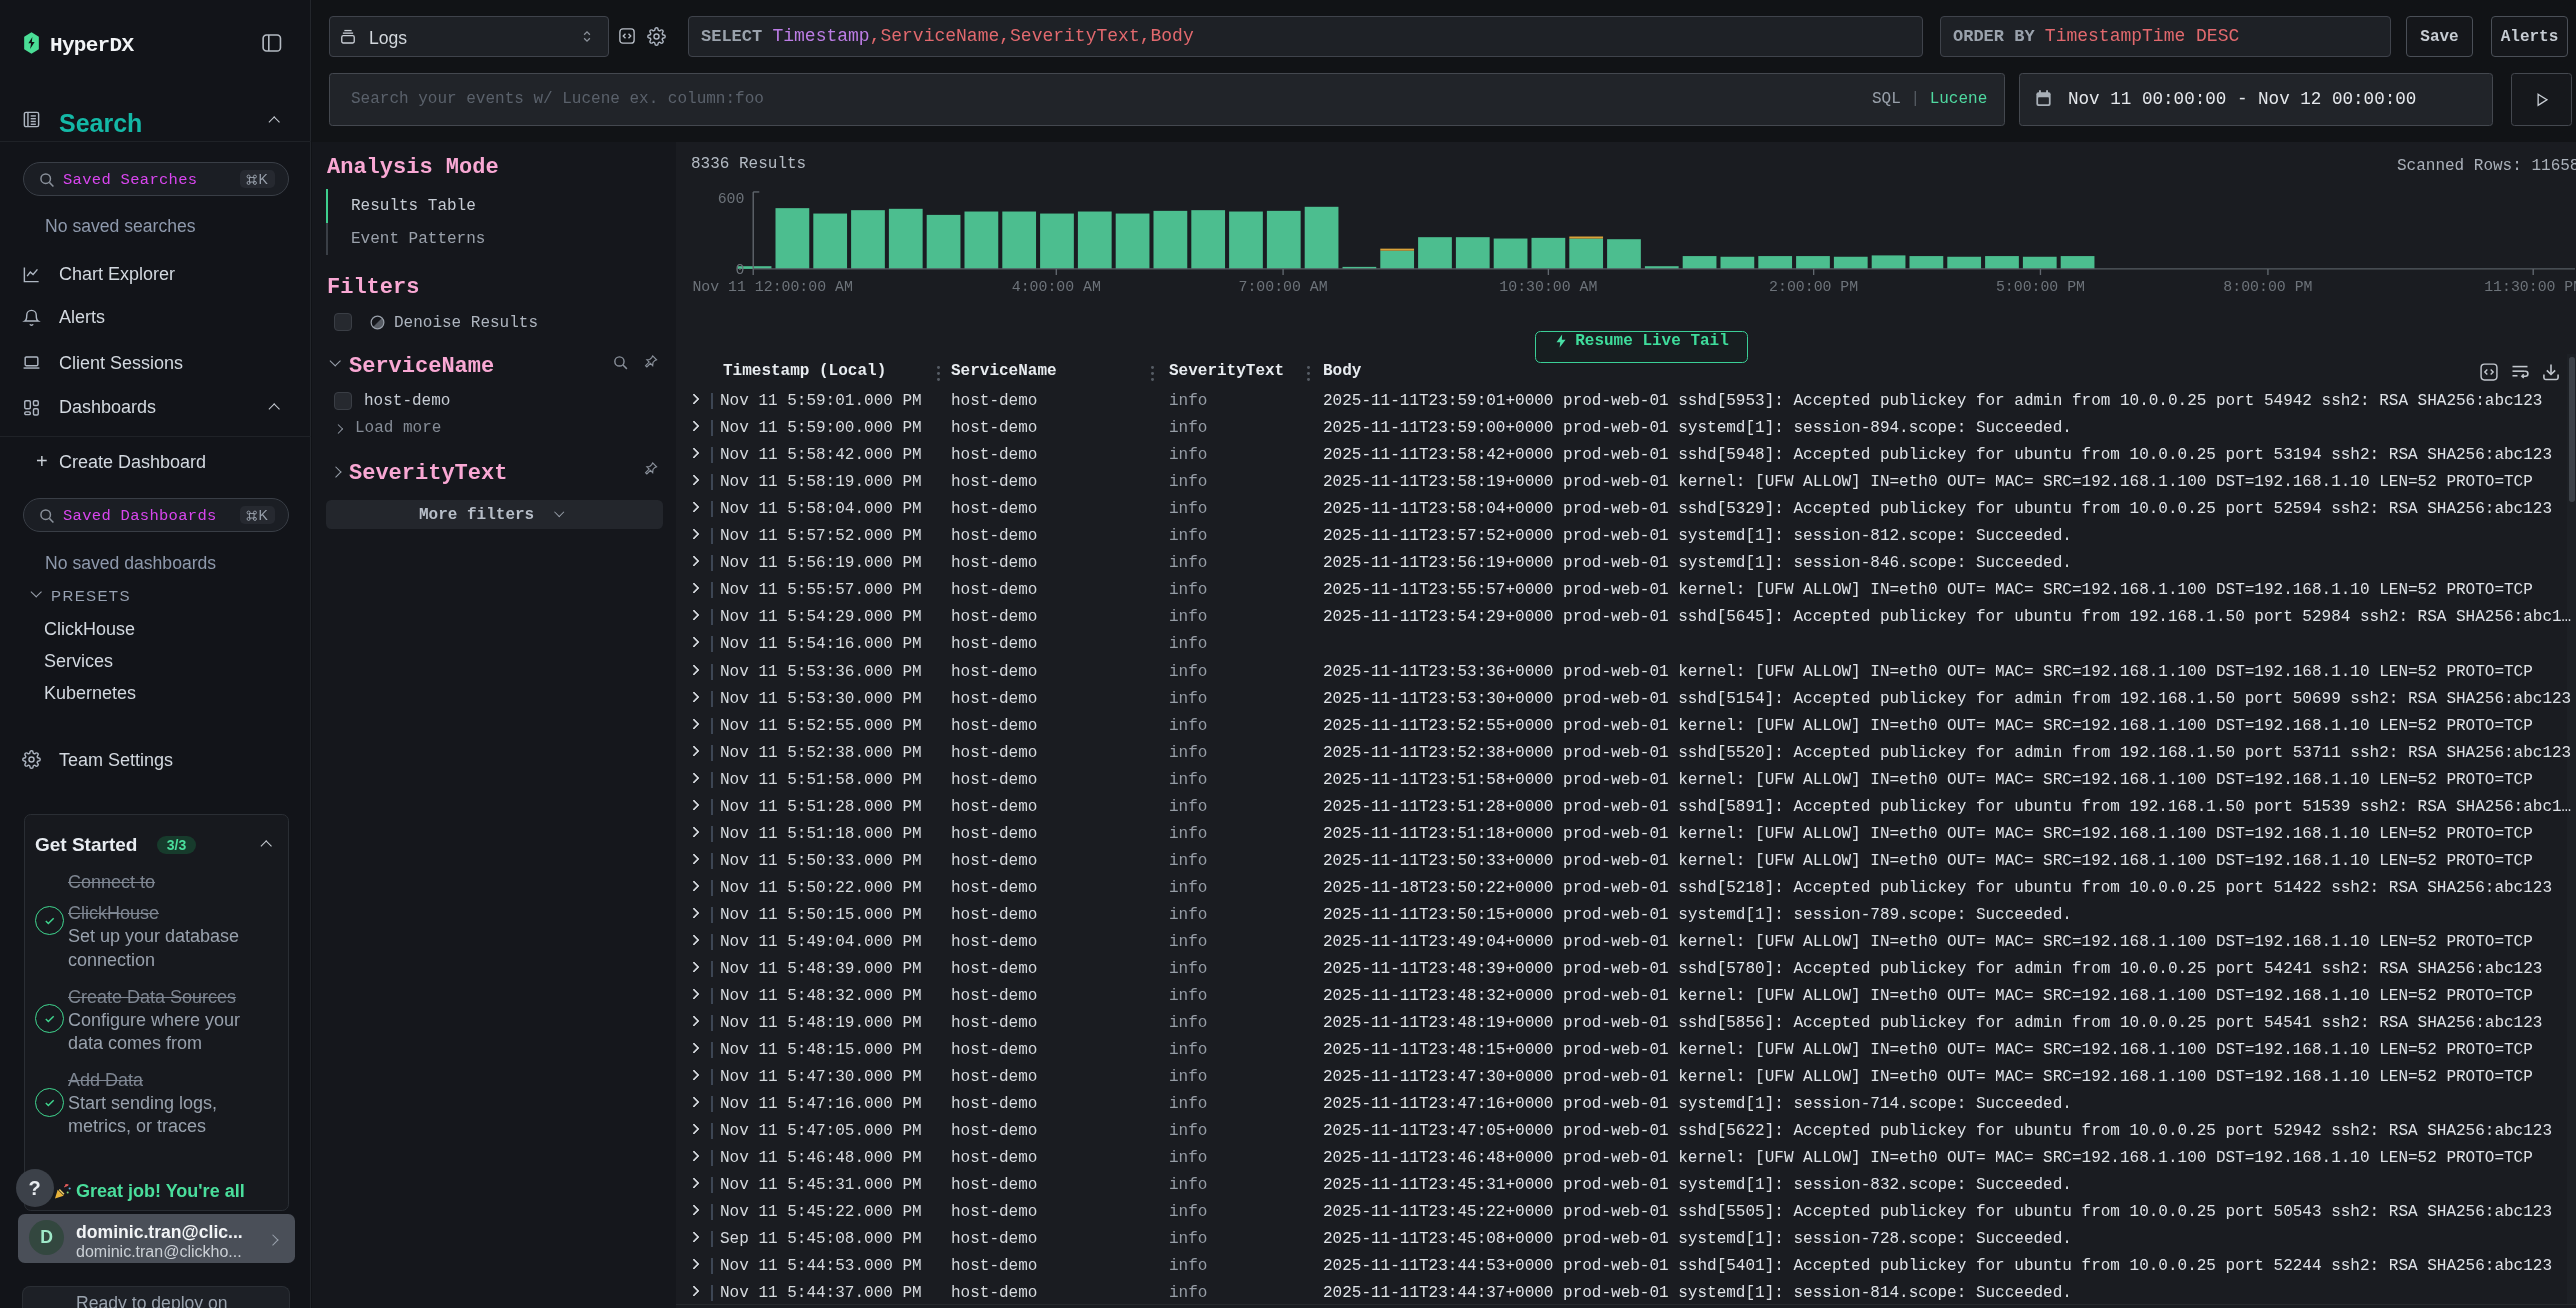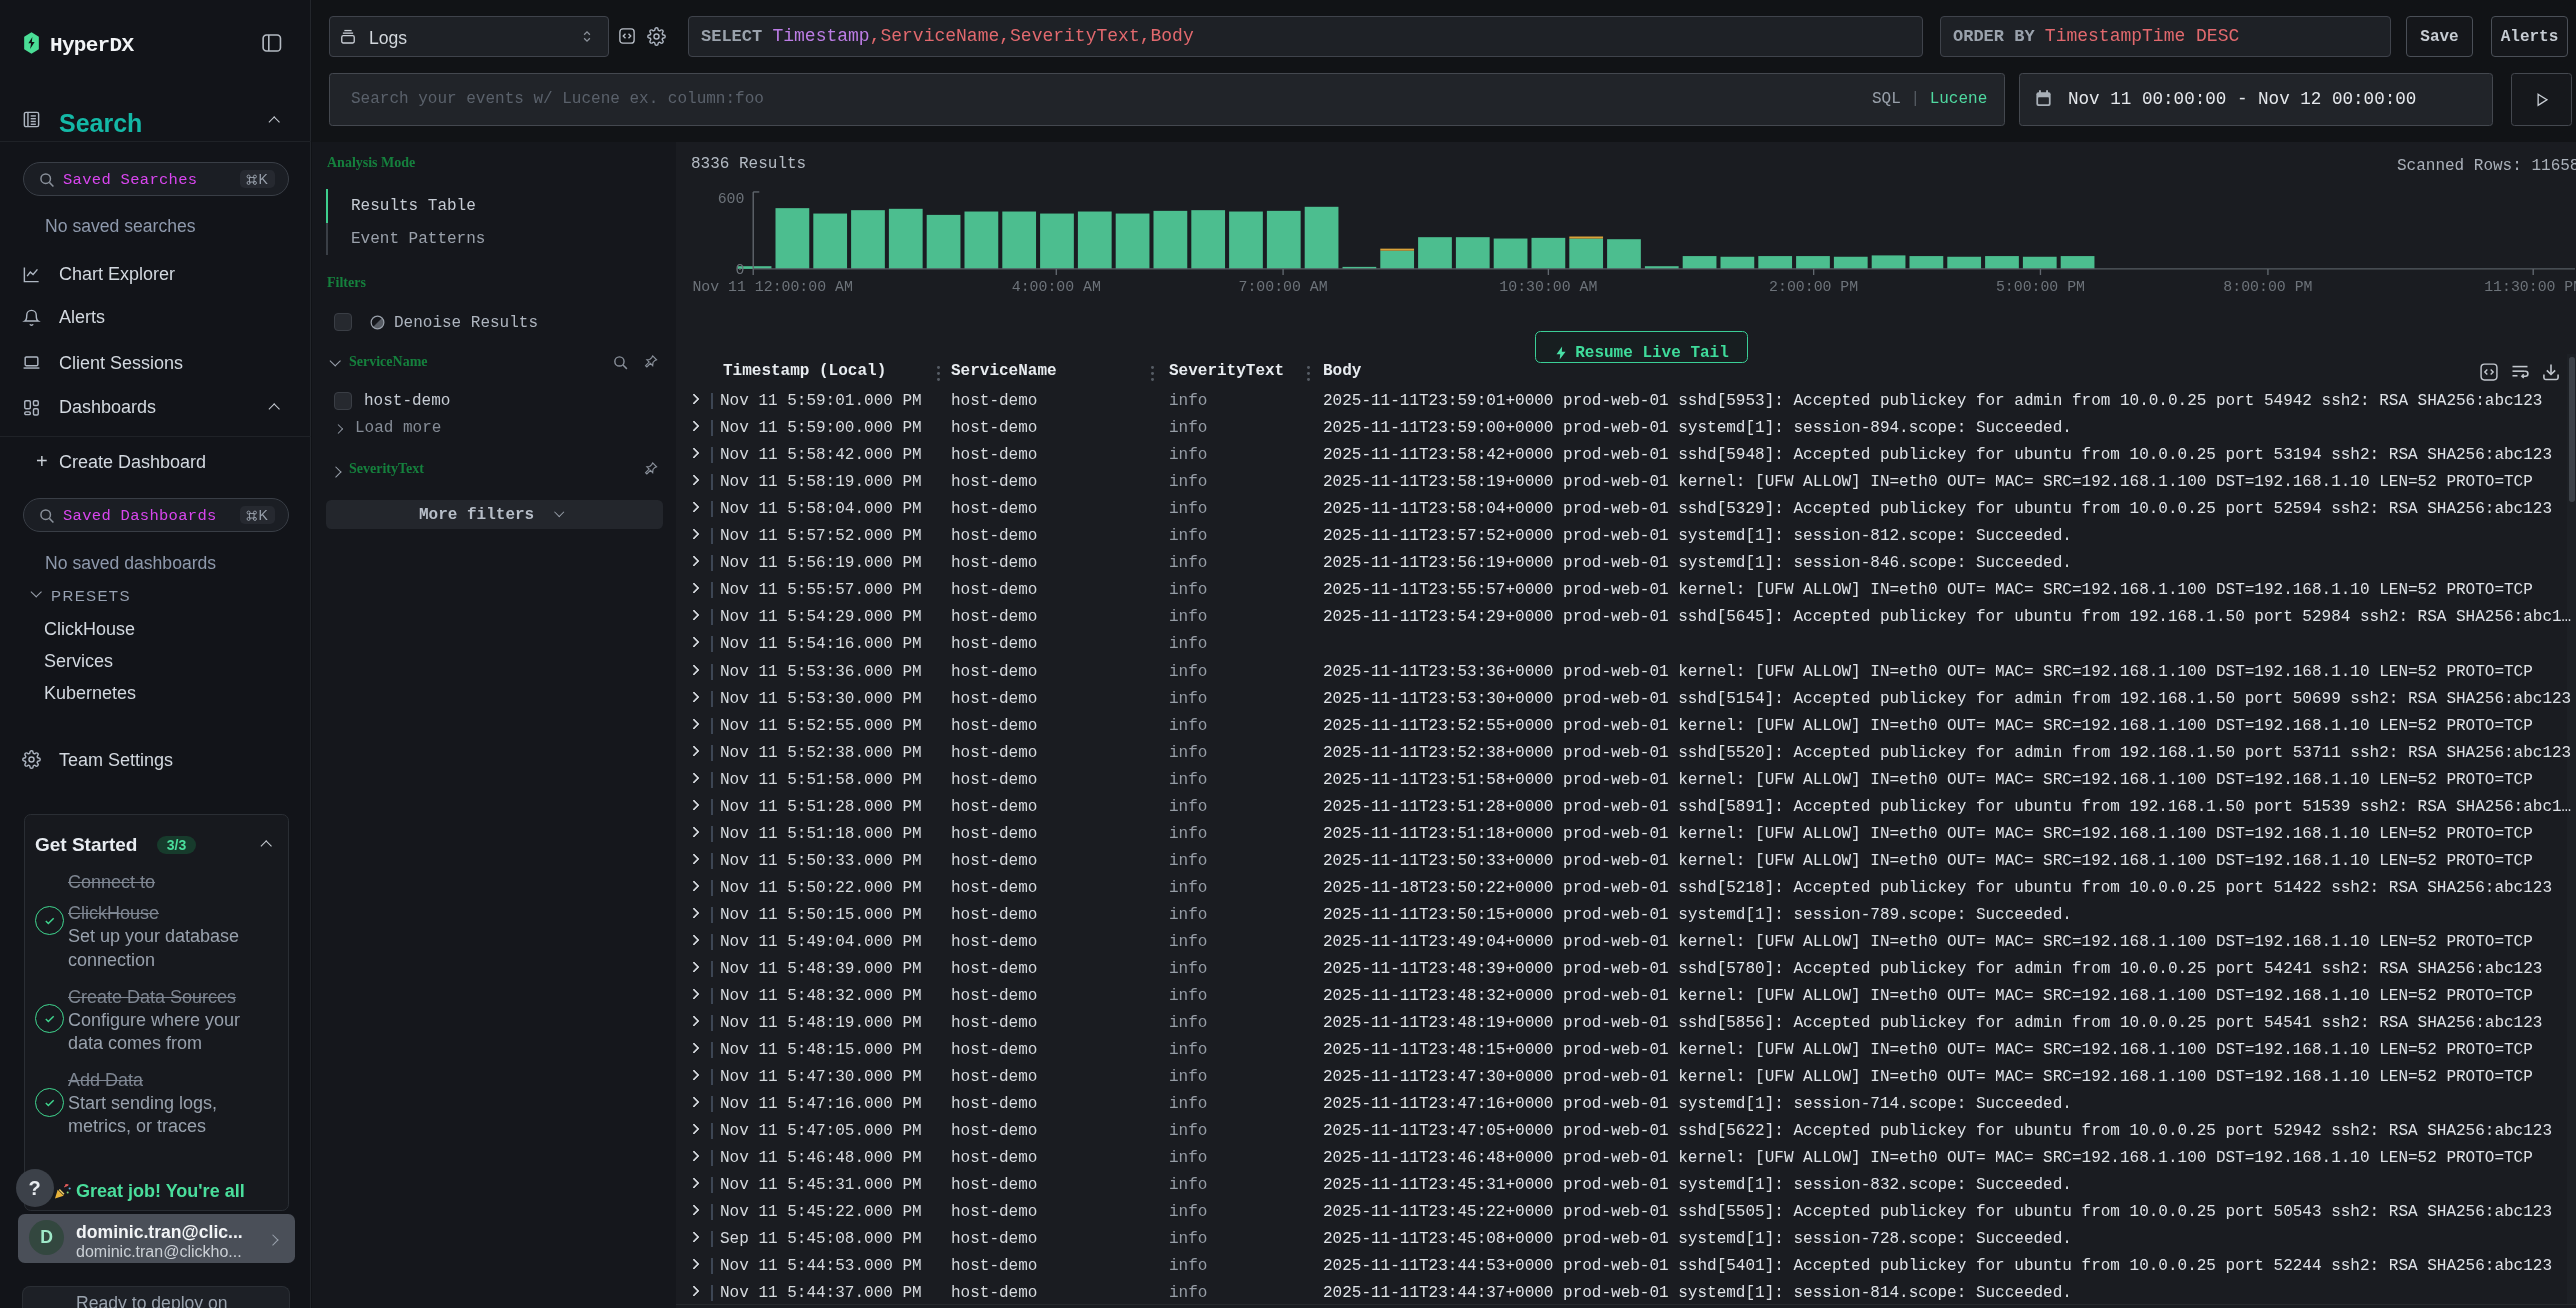--- a/index.html
+++ b/index.html
@@ -26,21 +26,21 @@
 .chevrt:before{content:"";position:absolute;left:0px;top:2.7px;width:6.8px;height:6.8px;border-top:1.6px solid #9aa2ad;border-right:1.6px solid #9aa2ad;transform:rotate(45deg)}
 .hr{position:absolute;left:0;width:311px;height:0;border-top:1.4px solid #1f2227}
 
 .box1{position:absolute;top:16px;height:41px;background:#1e2126;border:1px solid #3f434b;border-radius:4px}
 .btn1{position:absolute;top:16px;height:41px;background:#15171b;border:1.4px solid #4a4f57;border-radius:4px;color:#c6ccd3;font-family:"Liberation Mono",monospace;font-weight:bold;font-size:16px;display:flex;align-items:center;justify-content:center}
 .box2{position:absolute;top:73px;height:53px;background:#212429;border:1px solid #44484f;border-radius:3.4px}
 .sqlkw{font-weight:bold;color:#9aa2ac}
 .sqlpur{color:#bd7de6}
 .sqlsal{color:#e2696e}
 
-.fhead{font-family:Liberation Serif, serif;font-weight:bold;font-size:14px;color:#15803d}
+.fhead{font-family:Liberation Mono, monospace;font-weight:bold;font-size:22px;color:#f9a8d4}
 .fitem{font-family:"Liberation Mono",monospace;font-size:16px;color:#c6ccd4}
 .fmut{font-family:"Liberation Mono",monospace;font-size:16px;color:#9aa1ab}
 .cbx{position:absolute;width:18px;height:18px;border-radius:4px;background:#26292f;border:1px solid #3a3e45}
 
 .axt{font-family:"Liberation Mono",monospace;font-size:22px;fill:#6d737a}
 
 .thead{position:absolute;top:362px;height:26px;font-family:"Liberation Mono",monospace;font-weight:bold;font-size:16px;color:#e8ecf0}
 .tdots{position:absolute;top:366px;width:2.7px;height:17.6px}
 .tdots i{display:block;width:2.7px;height:2.7px;border-radius:1.4px;background:#565c64;margin-bottom:3.4px}
 .trow{position:absolute;left:0;width:1899px;height:27px;line-height:27px;font-family:"Liberation Mono",monospace;font-size:16px}
@@ -321,21 +321,21 @@
 <text x="100" y="195" class="axt" text-anchor="end">0</text>
 <text x="23" y="220" class="axt">Nov 11 12:00:00 AM</text>
 <text x="562" y="220" class="axt" text-anchor="middle">4:00:00 AM</text>
 <text x="898" y="220" class="axt" text-anchor="middle">7:00:00 AM</text>
 <text x="1291" y="220" class="axt" text-anchor="middle">10:30:00 AM</text>
 <text x="1684" y="220" class="axt" text-anchor="middle">2:00:00 PM</text>
 <text x="2020" y="220" class="axt" text-anchor="middle">5:00:00 PM</text>
 <text x="2357" y="220" class="axt" text-anchor="middle">8:00:00 PM</text>
 <text x="2750" y="220" class="axt" text-anchor="middle">11:30:00 PM</text>
 </svg>
-<div class="abs" style="left:1535px;top:331px;width:213px;height:32px;border:1.4px solid #3bcf97;border-radius:5.4px;background:rgba(18,38,30,.3);display:flex;align-items:flex-end;justify-content:center;gap:6px">
+<div class="abs" style="left:1535px;top:331px;width:213px;height:32px;border:1.4px solid #3bcf97;border-radius:5.4px;background:rgba(18,38,30,.3);display:flex;align-items:flex-start;justify-content:center;gap:6px">
     <svg width="15" height="18" viewBox="0 0 24 24" fill="#49e0a6">
       <path d="M13 1.5L4 14h6l-1 8.5L18.5 10h-6z"></path>
     </svg>
     <span class="mono" style="font-size:16px;font-weight:bold;color:#3fdc9b">Resume Live Tail</span>
   </div>
 <div class="thead" style="left:723px">Timestamp (Local)</div>
 <div class="thead" style="left:951px">ServiceName</div>
 <div class="thead" style="left:1169px">SeverityText</div>
 <div class="thead" style="left:1323px">Body</div>
 <div class="tdots" style="left:937px">

